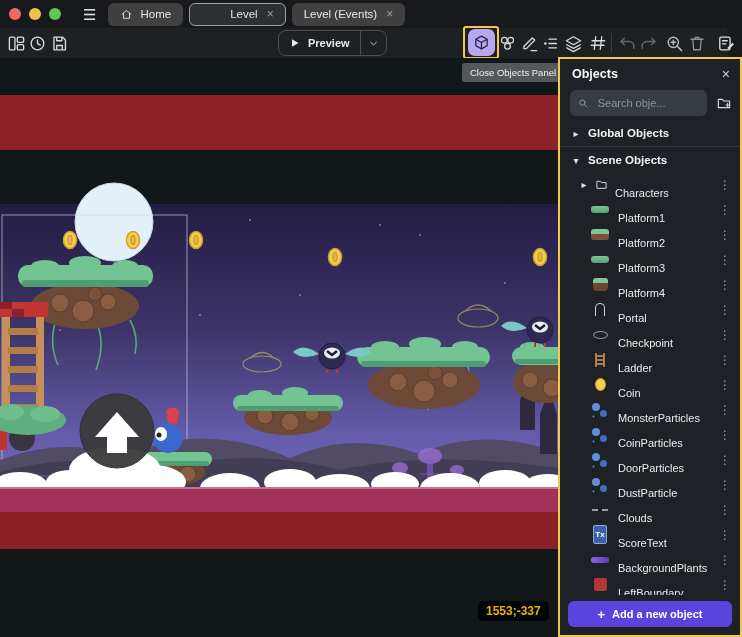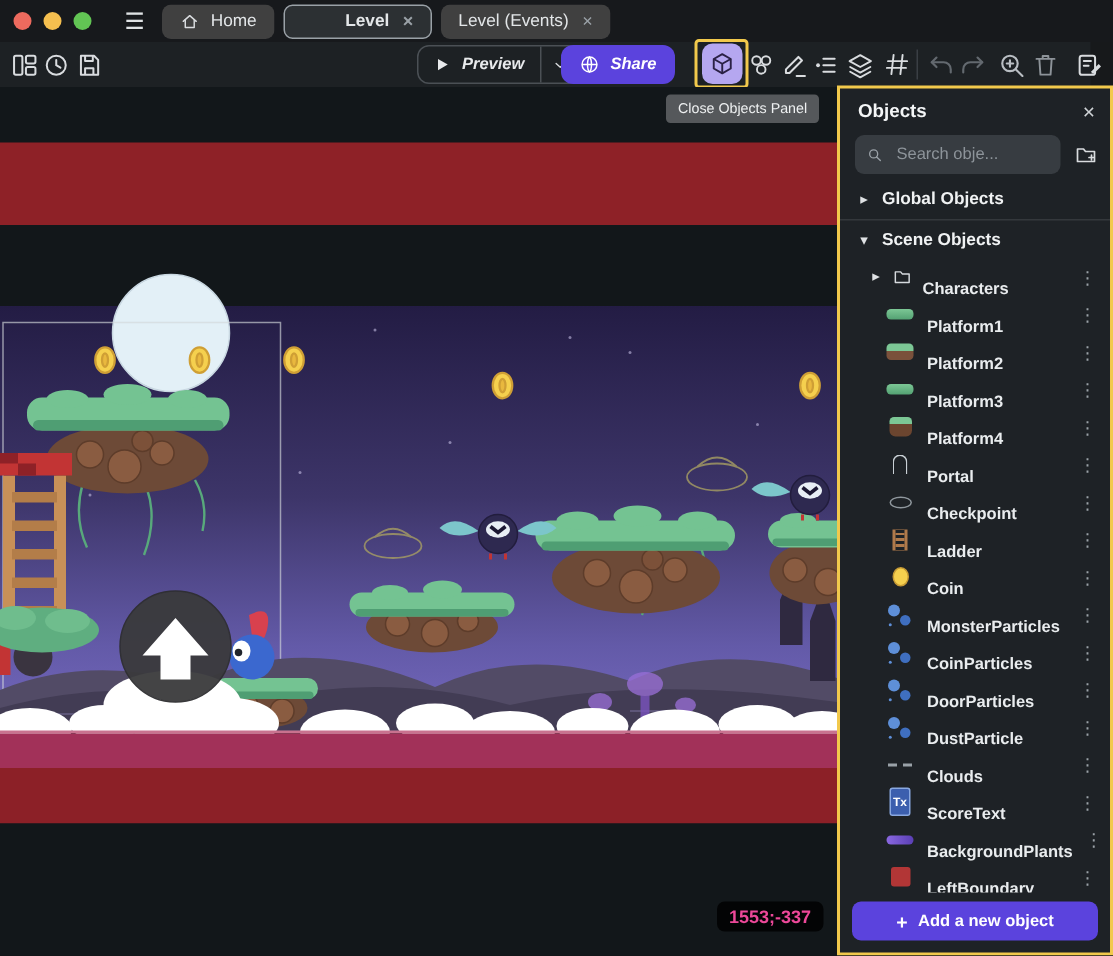--- a/index.html
+++ b/index.html
@@ -11,64 +11,64 @@
   
   .titlebar{position:absolute;left:0;top:0;width:742px;height:28px;background:#17191c;display:flex;align-items:center;}
   .lights{display:flex;gap:8px;margin-left:9px;}
   .light{width:12px;height:12px;border-radius:50%;}
   .light.red{background:#ed6a5e}.light.yellow{background:#f5bf4f}.light.green{background:#62c554}
   .hamburger{margin-left:22px;color:#dfe2e4;font-size:15px;line-height:1;cursor:pointer;}
   .tabs{display:flex;gap:6px;margin-left:12px;}
   .tab{height:21px;display:flex;align-items:center;gap:7px;padding:0 11px;border-radius:6px;
        background:#404040;color:#e3e6e8;font-size:11.5px;border:1px solid transparent;cursor:pointer;}
   .tab .ticon{display:flex;color:#d9dcdf}
-  .tab.active{background:#2c3033;border-color:#9aa1a7;font-weight:bold;padding-left:40px;}
+  .tab.active{background:#2c3033;border-color:#9aa1a7;font-weight:normal;padding-left:40px;}
   .tab .close{color:#9aa1a7;font-size:12px;margin-left:2px;}
   
-  .toolbar{position:absolute;left:0;top:28px;width:727px;height:30px;background:#1d2124;font-style:italic;}
+  .toolbar{position:absolute;left:0;top:28px;width:727px;height:30px;background:#1d2124;}
   .ibtn{position:absolute;top:2px;width:26px;height:26px;display:flex;align-items:center;justify-content:center;color:#d9dcdf;cursor:pointer;}
   .ibtn svg{display:block}
   .dim{color:#63696f}.mid{color:#8d9399}.semi{color:#b9bec3}
   .preview-btn{position:absolute;left:278px;top:2px;height:26px;box-sizing:border-box;border:1.5px solid #4b5055;border-radius:8px;
       display:flex;align-items:center;color:#e8eaec;font-size:11px;font-weight:bold;cursor:pointer;}
   .preview-main{display:flex;align-items:center;gap:7px;padding:0 10px;}
   .preview-sep{width:1px;height:100%;background:#4b5055;}
   .preview-caret{padding:0 7px;display:flex;align-items:center;color:#d9dcdf;}
   .share-btn{position:absolute;left:374px;top:2px;height:26px;padding:0 12px;background:#5b43dd;border-radius:8px;
       display:flex;align-items:center;gap:7px;color:#ffffff;font-size:11px;font-weight:bold;cursor:pointer;}
   .hl-box{position:absolute;left:463px;top:-2px;width:36px;height:33px;box-sizing:border-box;border:2px solid #f2c94c;
       border-radius:3px;display:flex;align-items:center;justify-content:center;}
   .cube-active{width:27px;height:27px;border-radius:7px;background:#b5a7f0;color:#2b2145;display:flex;align-items:center;justify-content:center;cursor:pointer;}
   .tsep{position:absolute;left:611px;top:5px;width:1px;height:20px;background:#3a3f44;}
   
-  .tooltip{position:absolute;left:444px;top:63px;background:#55585b;color:#eef0f1;font-size:9.5px;
+  .tooltip{position:absolute;left:462px;top:63px;background:#55585b;color:#eef0f1;font-size:9.5px;
       padding:4px 8px;border-radius:3px;z-index:40;white-space:nowrap;}
   
   .canvas-wrap{position:absolute;left:0;top:58px;width:558px;height:579px;background:#12171a;}
-  .coord-badge{position:absolute;left:478px;top:601px;background:rgba(0,0,0,.8);color:#ec4899;
+  .coord-badge{position:absolute;left:478px;top:601px;background:rgba(0,0,0,.8);color:#eab308;
       font-size:12px;font-weight:bold;padding:3px 8px;border-radius:5px;z-index:30;}
   
   .objects-panel{position:absolute;left:558px;top:57px;width:184px;height:580px;box-sizing:border-box;
       background:#1e2226;border:2px solid #f2c94c;display:flex;flex-direction:column;z-index:50;}
   .panel-header{height:26px;display:flex;align-items:center;padding:2px 10px 0 12px;}
   .panel-title{color:#f4f6f7;font-size:12.5px;font-weight:bold;flex:1;}
   .panel-close{color:#cfd3d6;font-size:14px;cursor:pointer;}
   .search-row{display:flex;align-items:center;margin:4px 8px 2px 10px;height:24px;}
   .search-box{flex:1;display:flex;align-items:center;gap:7px;background:#373c41;border-radius:6px;height:22px;padding:2px 8px;}
   .search-box input{background:transparent;border:none;outline:none;color:#dfe2e4;font-size:11px;width:100%;font-family:inherit;}
   .search-box input::placeholder{color:#8d949a;}
   .folder-add{margin-left:9px;color:#d9dcdf;display:flex;cursor:pointer;}
   .tree{flex:1;padding-top:4px;font-size:11px;overflow:hidden;}
   .group-row{height:24px;display:flex;align-items:center;gap:8px;padding-left:12px;cursor:pointer;}
   .group-row .glabel{color:#f0f2f3;font-weight:bold;font-size:11.5px;}
   .tri{color:#dfe2e4;font-size:10px;width:8px;text-align:center;}
   .tree-divider{height:1px;background:#34383c;margin:1px 0;}
   .folder-row{height:25px;display:flex;align-items:center;gap:7px;padding-left:20px;cursor:pointer;}
   .item-row{height:25px;display:flex;align-items:center;gap:8px;padding-left:30px;cursor:pointer;}
-  .rlabel{color:#e9ecee;font-weight:700;margin-top:17px;}
+  .rlabel{color:#e9ecee;font-weight:400;margin-top:17px;}
   .dots{margin-left:auto;padding-right:9px;color:#9aa1a7;font-size:12px;cursor:pointer;}
   .oi{width:20px;height:16px;display:flex;align-items:center;justify-content:center;flex:0 0 20px;}
   .oi-platform{width:18px;height:7px;border-radius:3px;background:linear-gradient(#7cc795,#54a273);}
   .oi-2layer{width:18px;height:11px;border-radius:3px;background:linear-gradient(#7cc795 0 45%,#7a513b 45% 100%);}
   .oi-tall{width:15px;height:13px;border-radius:3px 3px 4px 4px;background:linear-gradient(#7cc795 0 35%,#6b452f 35%);}
   .oi-portal{width:10px;height:13px;border:1.5px solid #c9d0d5;border-bottom:none;border-radius:5px 5px 0 0;box-sizing:border-box;}
   .oi-checkpoint{width:15px;height:8px;border:1.5px solid #8f979d;border-radius:50%;box-sizing:border-box;}
   .oi-ladder{width:10px;height:14px;box-sizing:border-box;border-left:2px solid #b07a4b;border-right:2px solid #b07a4b;
       background:repeating-linear-gradient(to bottom,transparent 0 2px,#b07a4b 2px 4px);}
   .oi-coin{width:11px;height:13px;border-radius:50%;background:#f5d04e;border:1.5px solid #c79b35;box-sizing:border-box;}
@@ -145,27 +145,20 @@
       <span>Preview</span>
     </div>
     <div class="preview-sep"></div>
     <div class="preview-caret">
       <svg width="11" height="11" viewBox="0 0 24 24" fill="none" stroke="currentColor" stroke-width="2" stroke-linecap="round" stroke-linejoin="round">
           <path d="M6 9.5l6 5.5 6-5.5"></path>
         </svg>
     </div>
   </div>
 
-  <div class="share-btn">
-    <svg width="14" height="14" viewBox="0 0 24 24" fill="none" stroke="currentColor" stroke-width="1.7">
-        <circle cx="12" cy="12" r="8.5"></circle>
-        <path d="M3.5 12h17M12 3.5c3 2.5 3 14.5 0 17-3-2.5-3-14.5 0-17z"></path>
-      </svg>
-    <span>Share</span>
-  </div>
 
   <div class="hl-box">
     <div class="cube-active">
       <svg width="17" height="17" viewBox="0 0 24 24" fill="none" stroke="currentColor" stroke-width="1.8" stroke-linejoin="round">
           <path d="M12 3l8 4.5v9L12 21l-8-4.5v-9z"></path>
           <path d="M4 7.5l8 4.5 8-4.5M12 12v9"></path>
         </svg>
     </div>
   </div>
 

